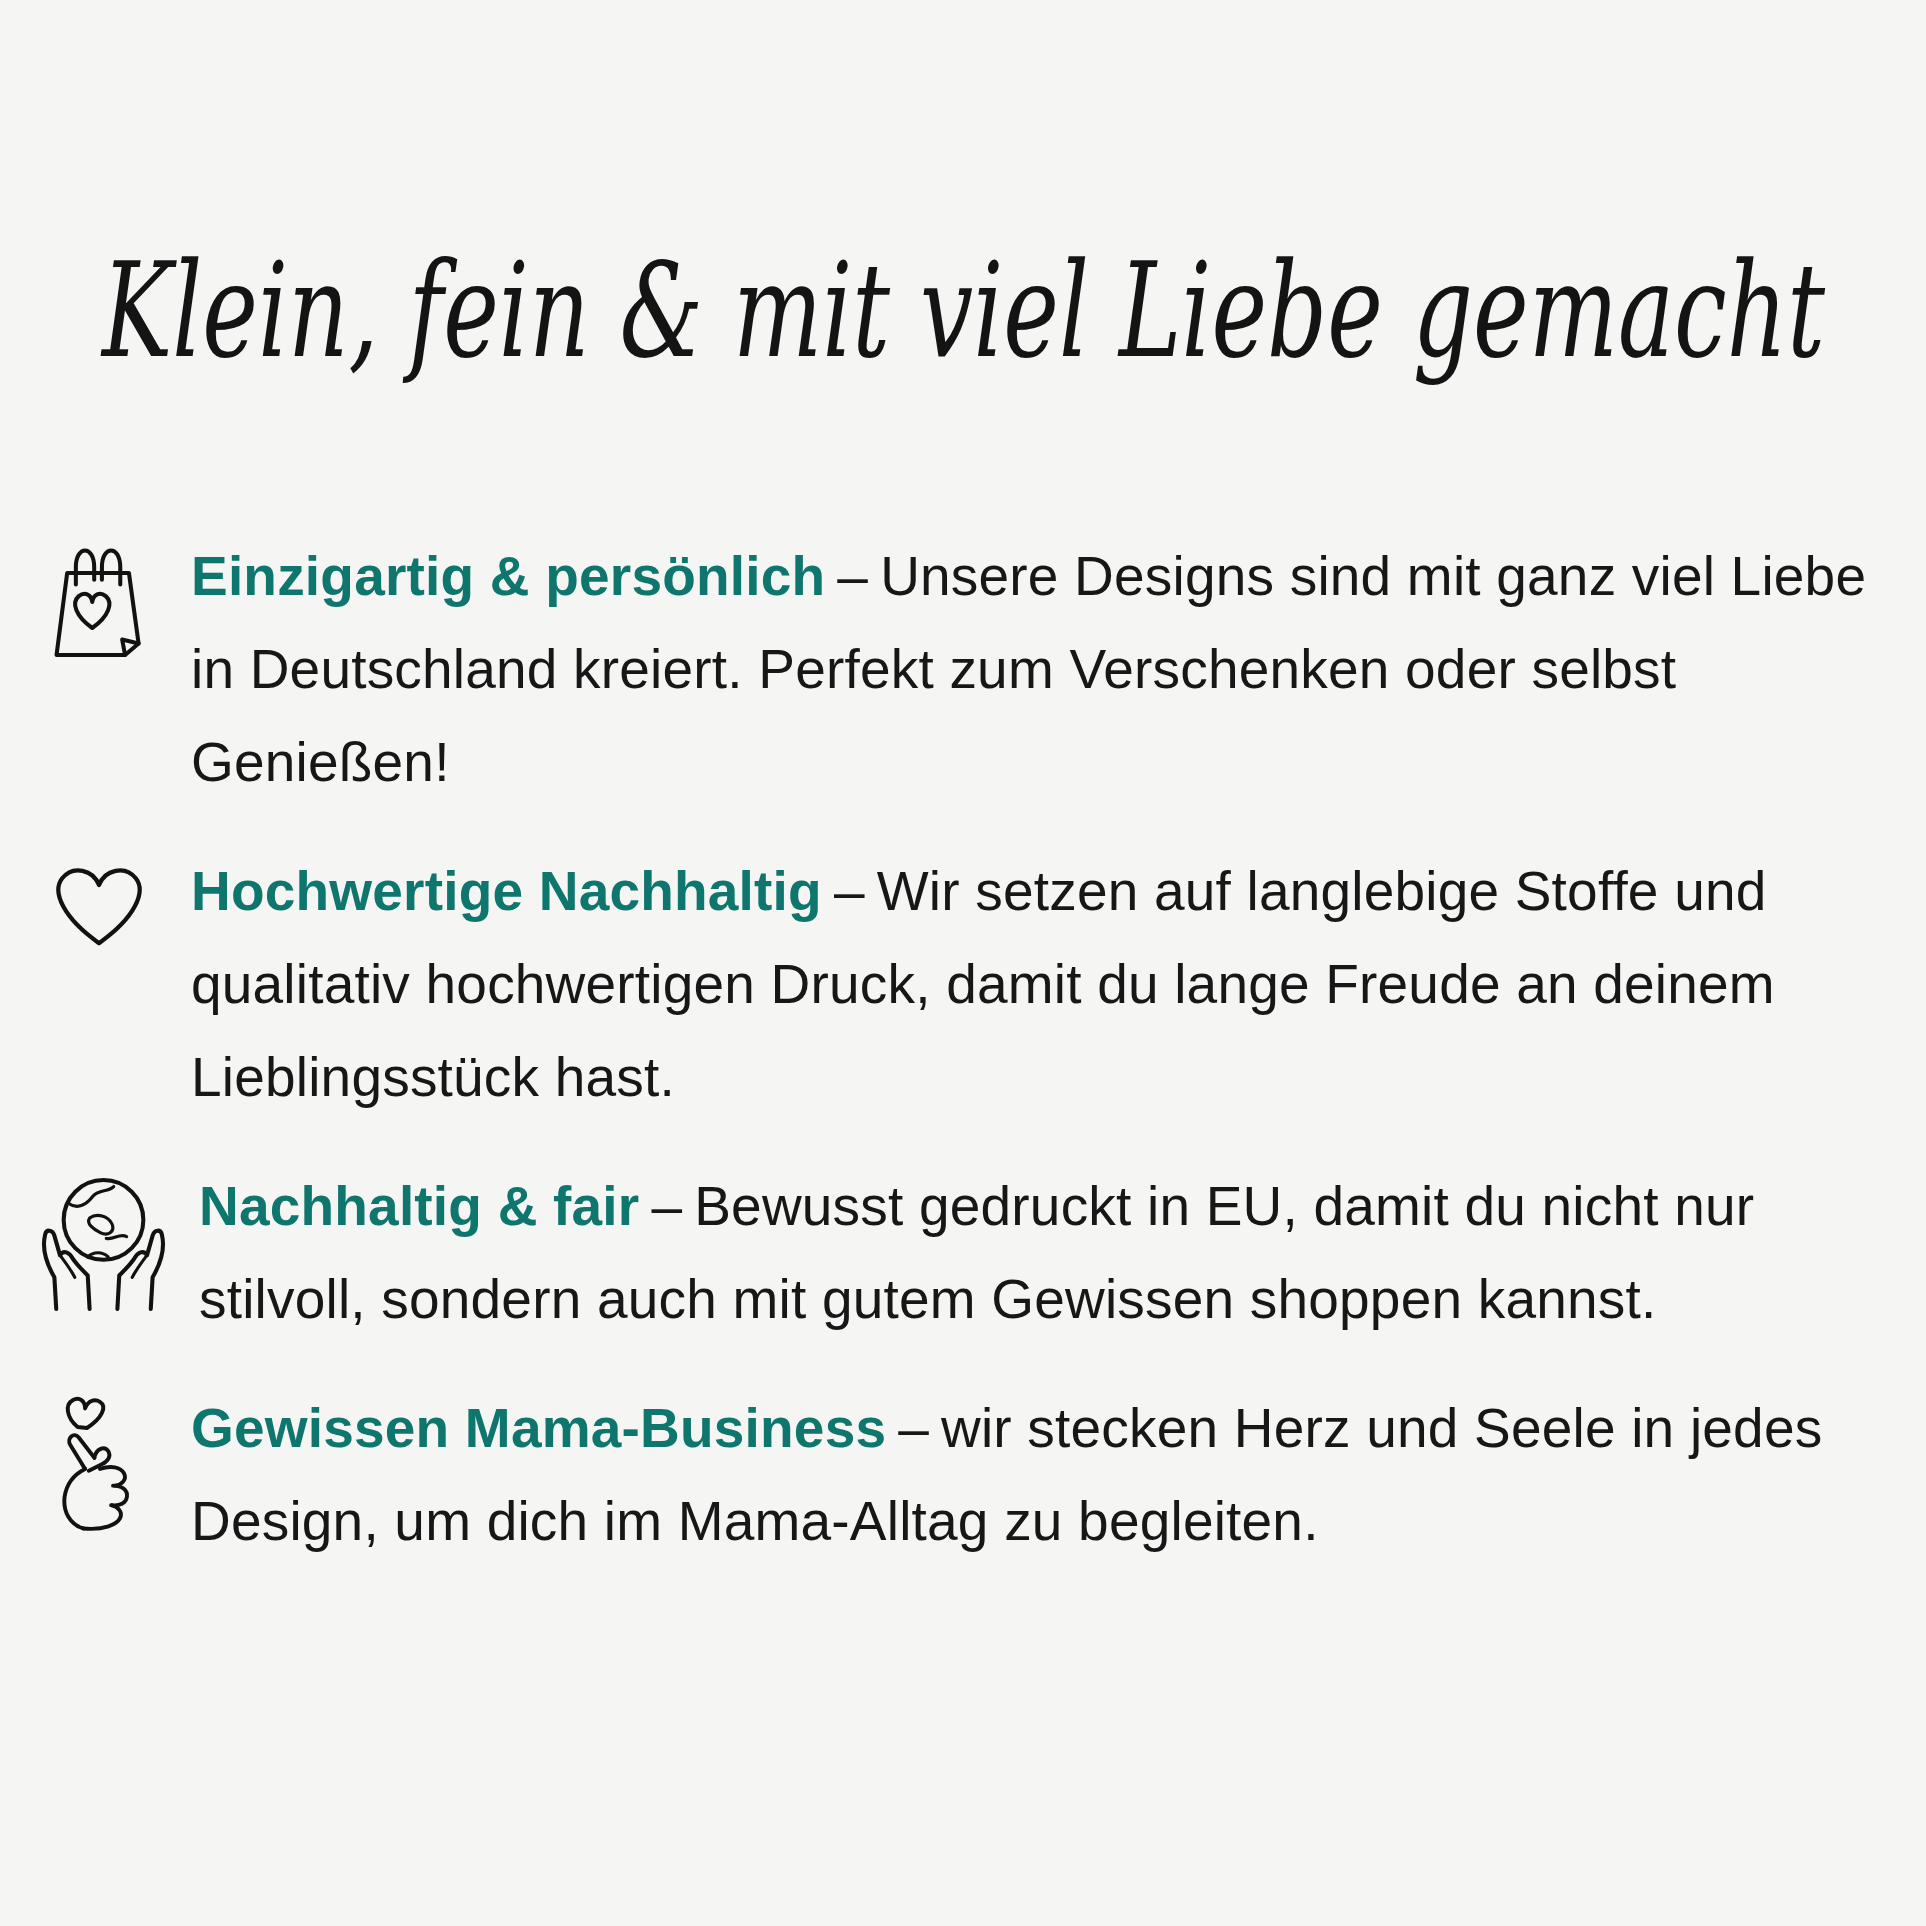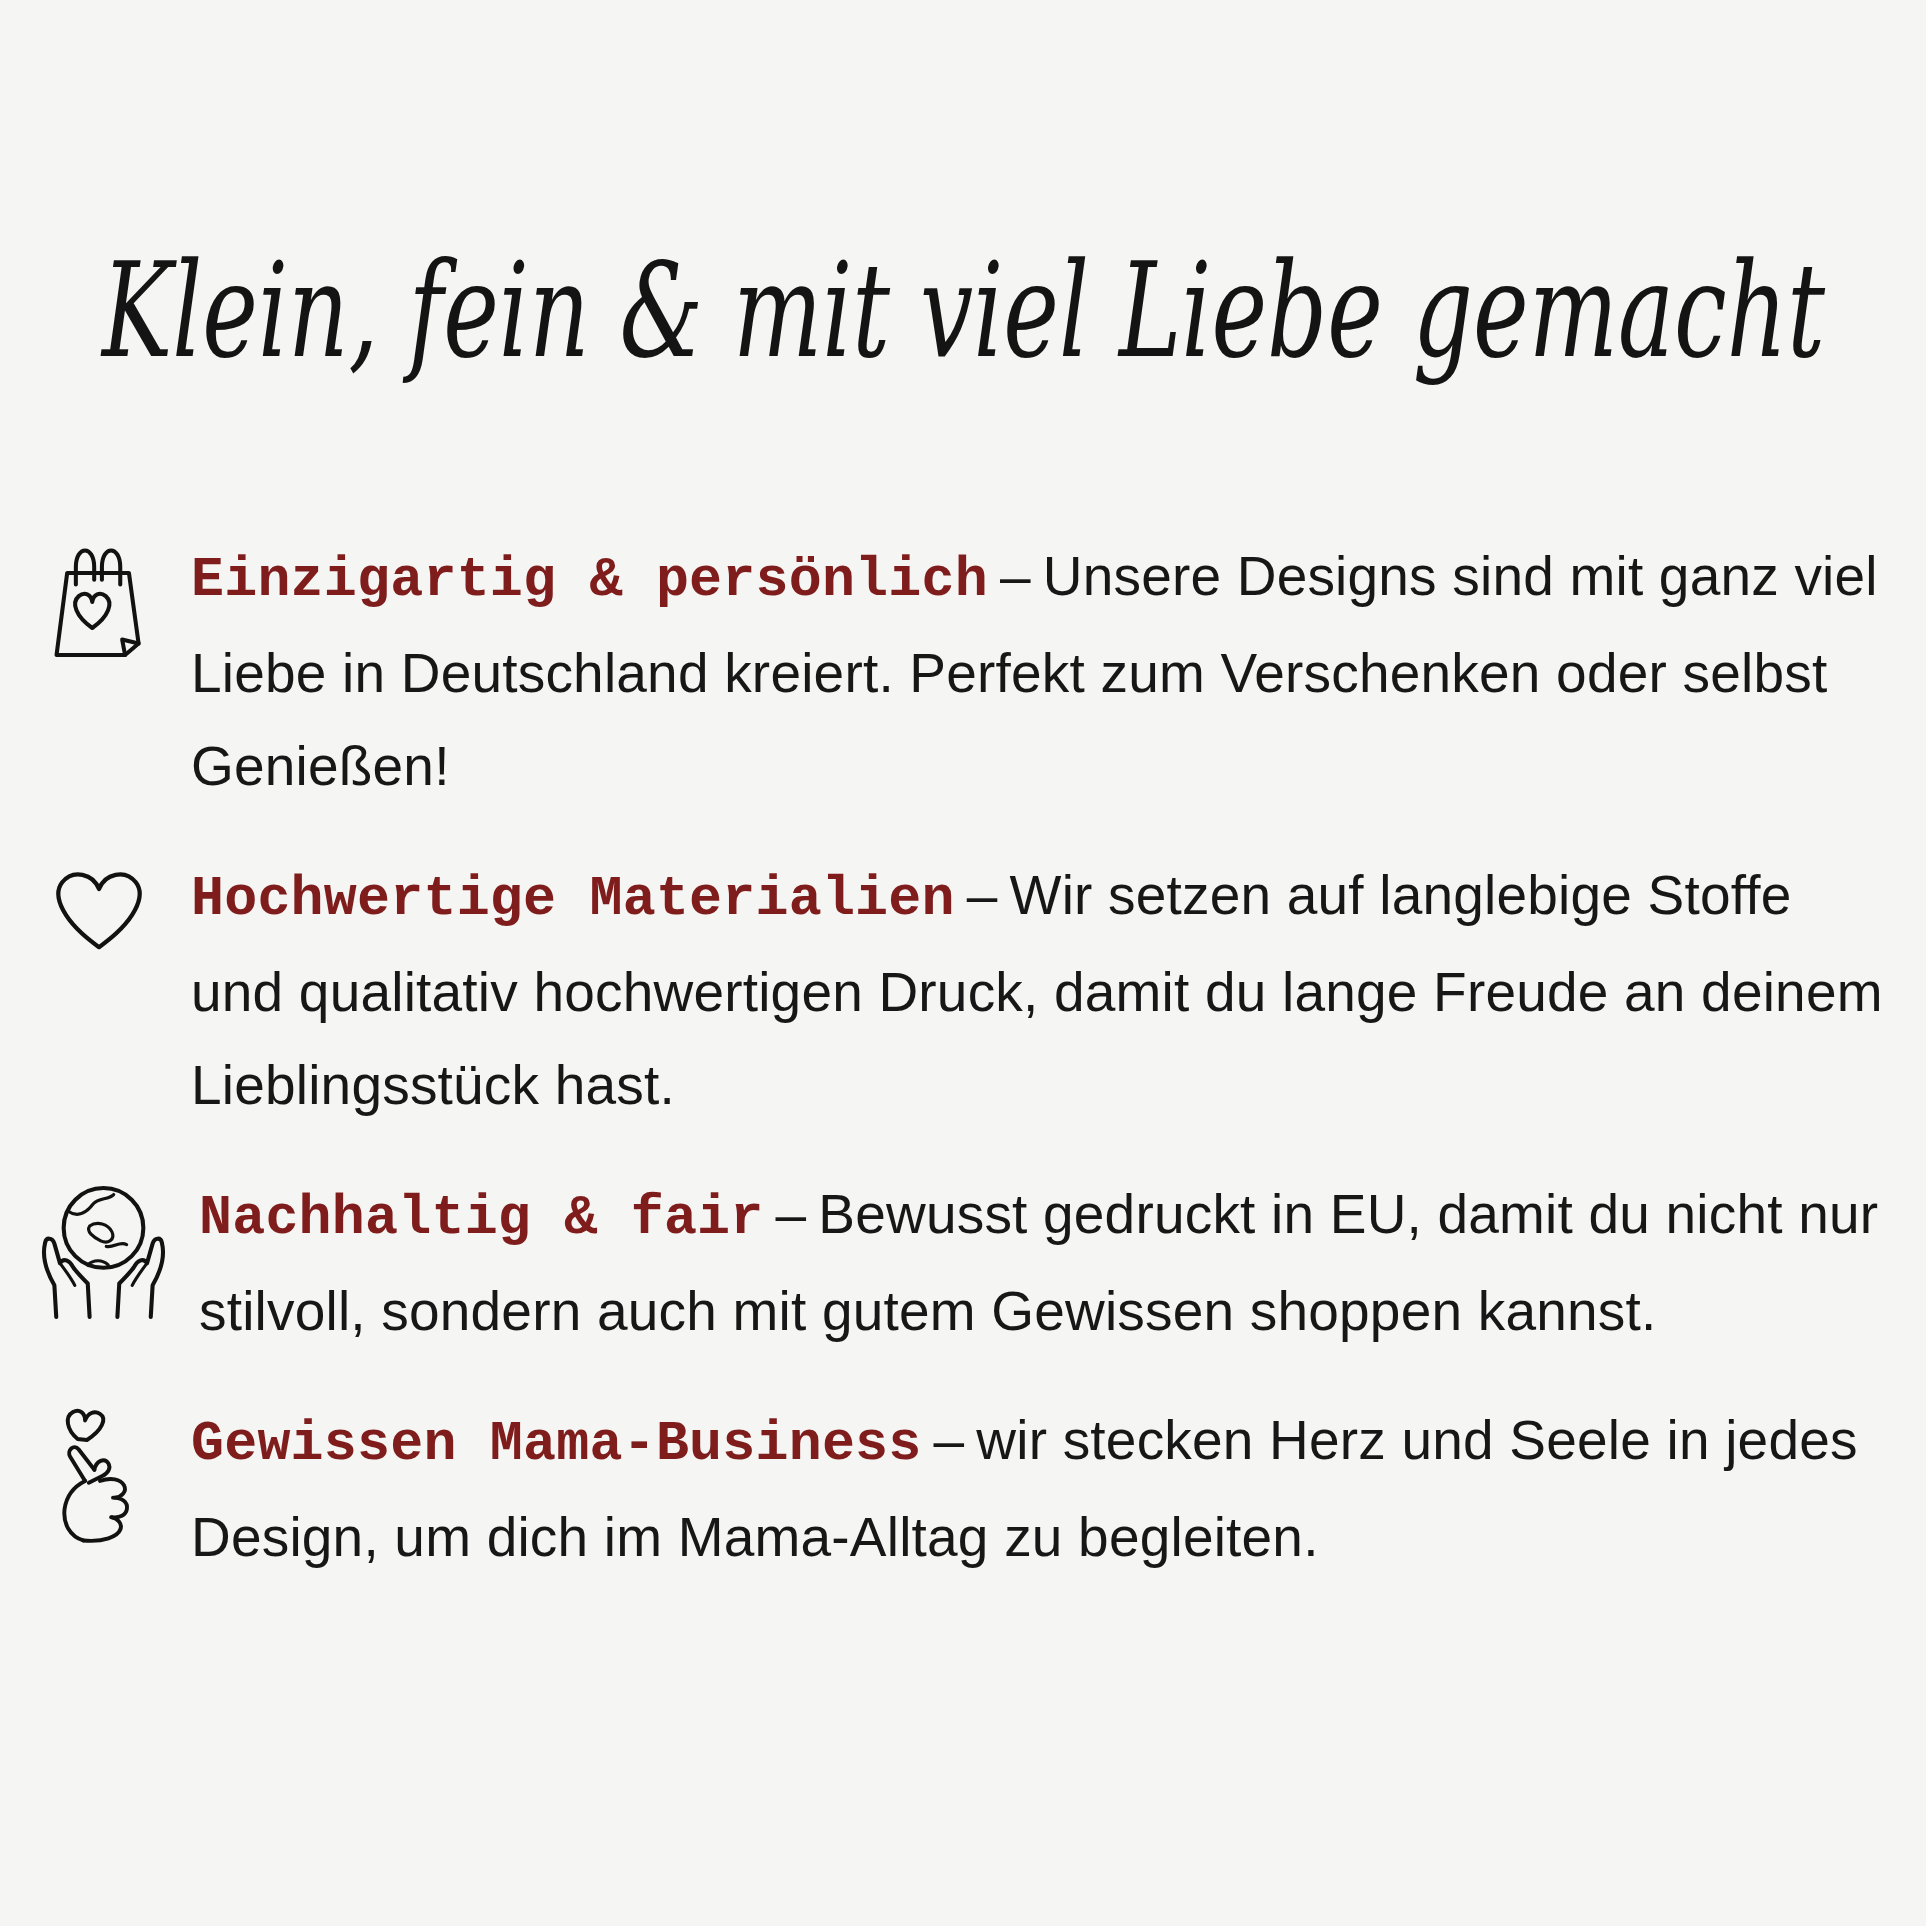--- a/index.html
+++ b/index.html
@@ -53,22 +53,21 @@
   .feature-text {
     margin: 0;
     flex: 1 1 auto;
     font-size: 55px;
     line-height: 93px;
     letter-spacing: 0.2px;
     color: #171717;
   }
   .feature-text strong {
     font-weight: 700;
-    color: #7f1d1d;
-    font-family: Liberation Mono, monospace;
+    color: #0f766e;
   }
   .sep {
     margin: 0 12px;
   }
   .ico {
     stroke: #121212;
     fill: none;
     stroke-linecap: round;
     stroke-linejoin: round;
   }
@@ -103,21 +102,21 @@
 
     <section class="feature">
       <div class="icon-wrap">
         <svg width="121" height="107" viewBox="0 0 125 110">
           <g class="ico" stroke-width="4.4">
             <path d="M62,97 C25,71 13,44 24,30 C35,16 56,21 62,37 C68,21 89,16 100,30 C111,44 99,71 62,97 Z"></path>
           </g>
         </svg>
       </div>
       <p class="feature-text">
-        <strong>Hochwertige Materialien</strong><span class="sep">–</span><span>Wir setzen auf langlebige Stoffe und qualitativ hochwertigen Druck, damit du lange Freude an deinem Lieblingsstück hast.</span>
+        <strong>Hochwertige Nachhaltig</strong><span class="sep">–</span><span>Wir setzen auf langlebige Stoffe und qualitativ hochwertigen Druck, damit du lange Freude an deinem Lieblingsstück hast.</span>
       </p>
     </section>
 
     <section class="feature">
       <div class="icon-wrap">
         <svg width="139" height="147" viewBox="0 0 150 158">
           <g class="ico" stroke-width="4.4">
             <circle cx="75" cy="60" r="43"></circle>
             <path d="M37,42 C48,50 58,42 64,34 C70,27 80,30 86,24" stroke-width="3.4"></path>
             <path d="M60,58 C68,52 80,56 84,64 C88,72 80,78 72,74 C64,70 56,64 60,58 Z" stroke-width="3.4"></path>

